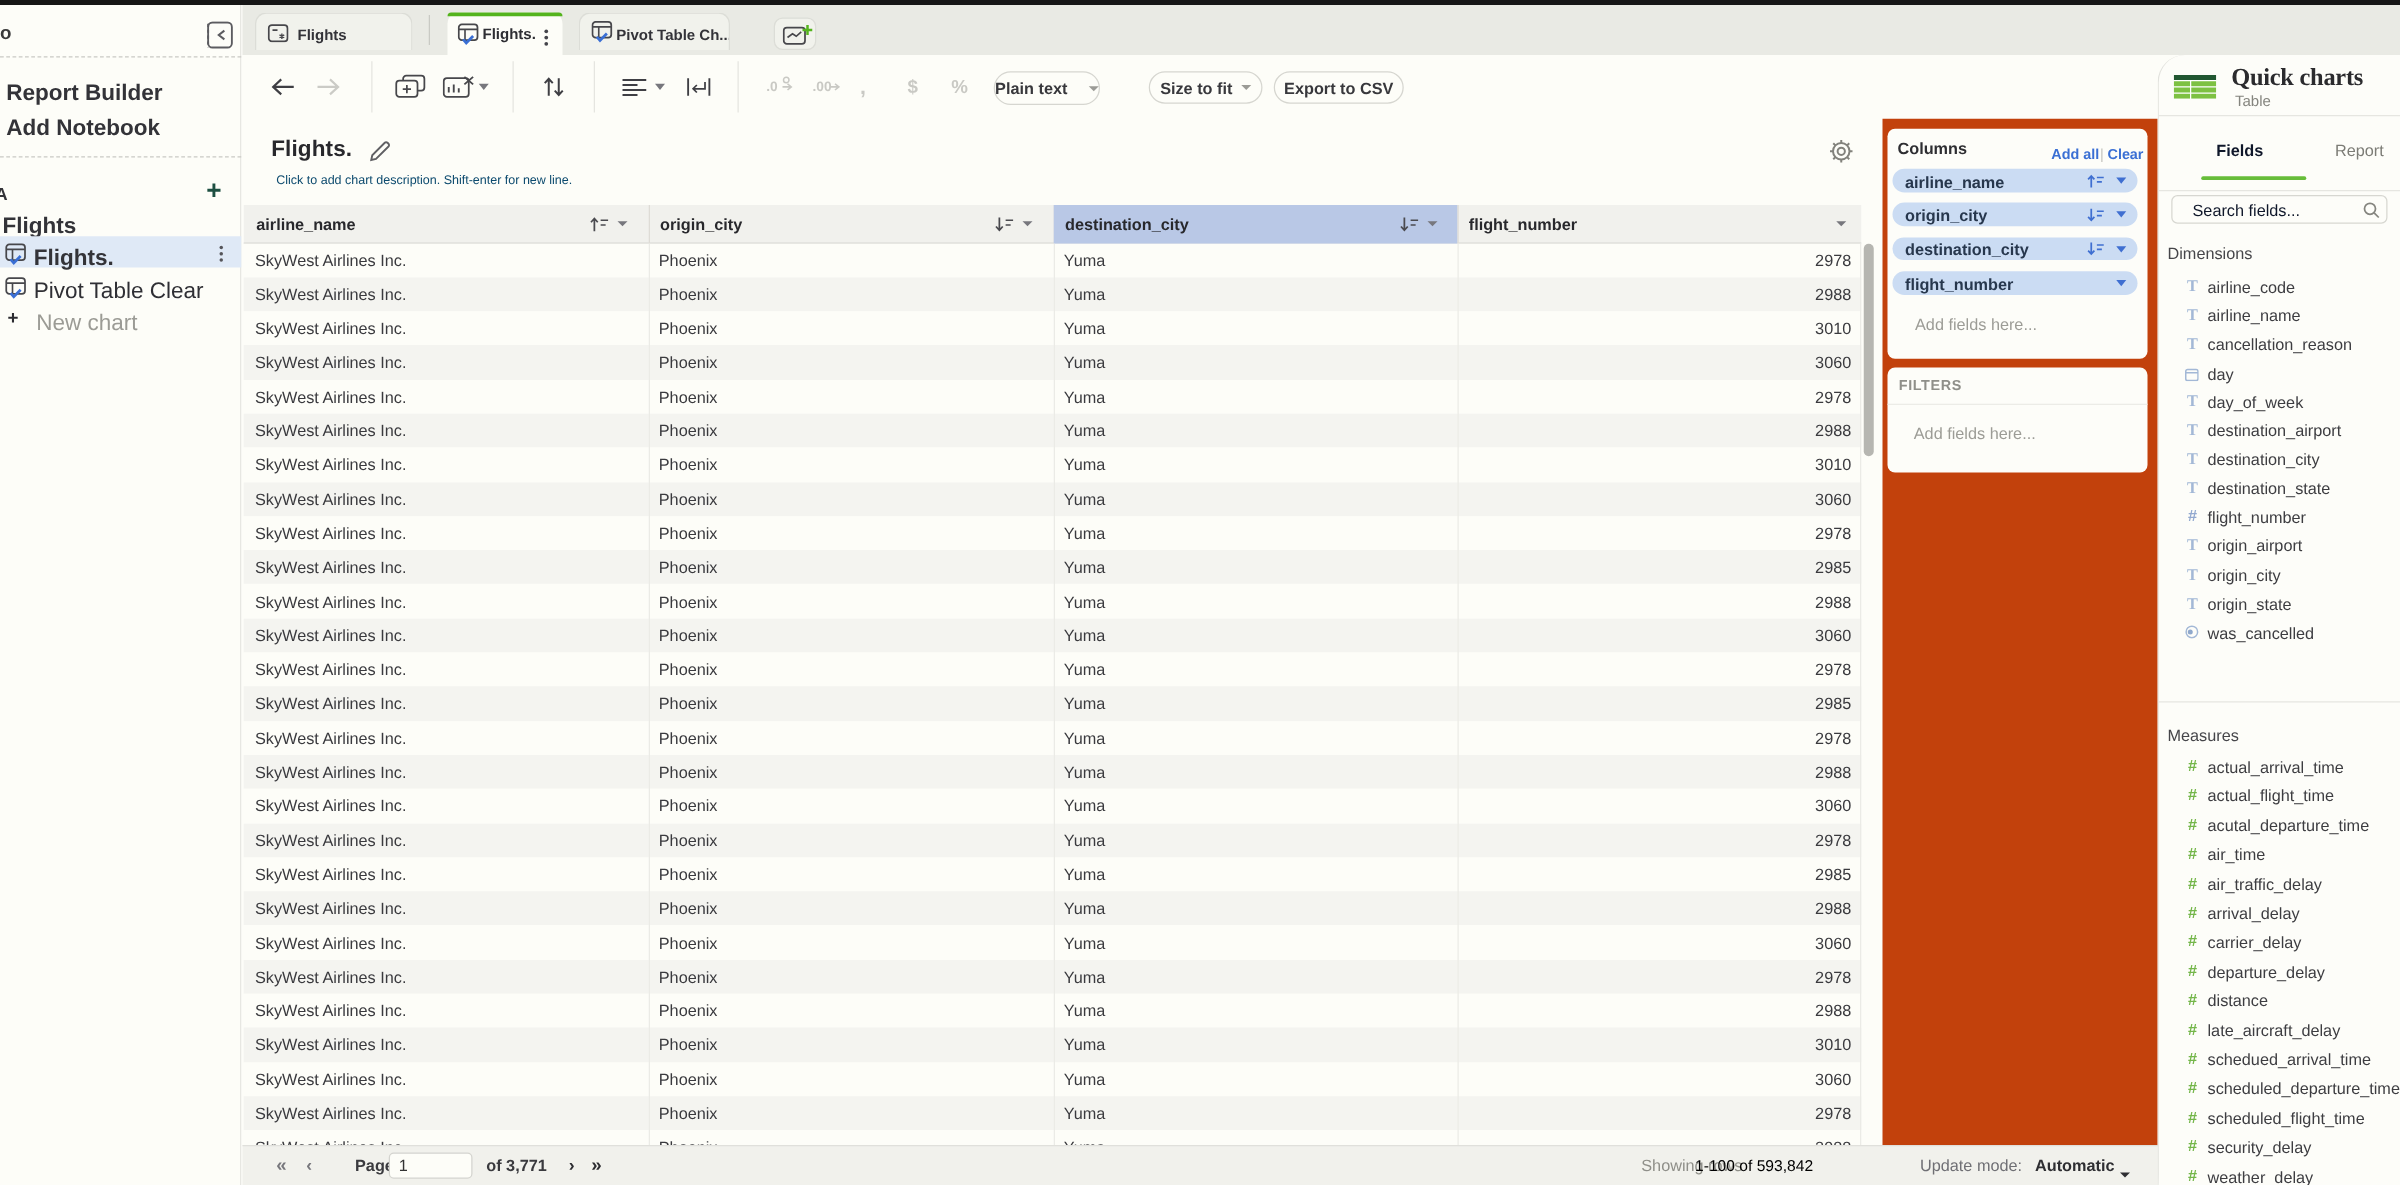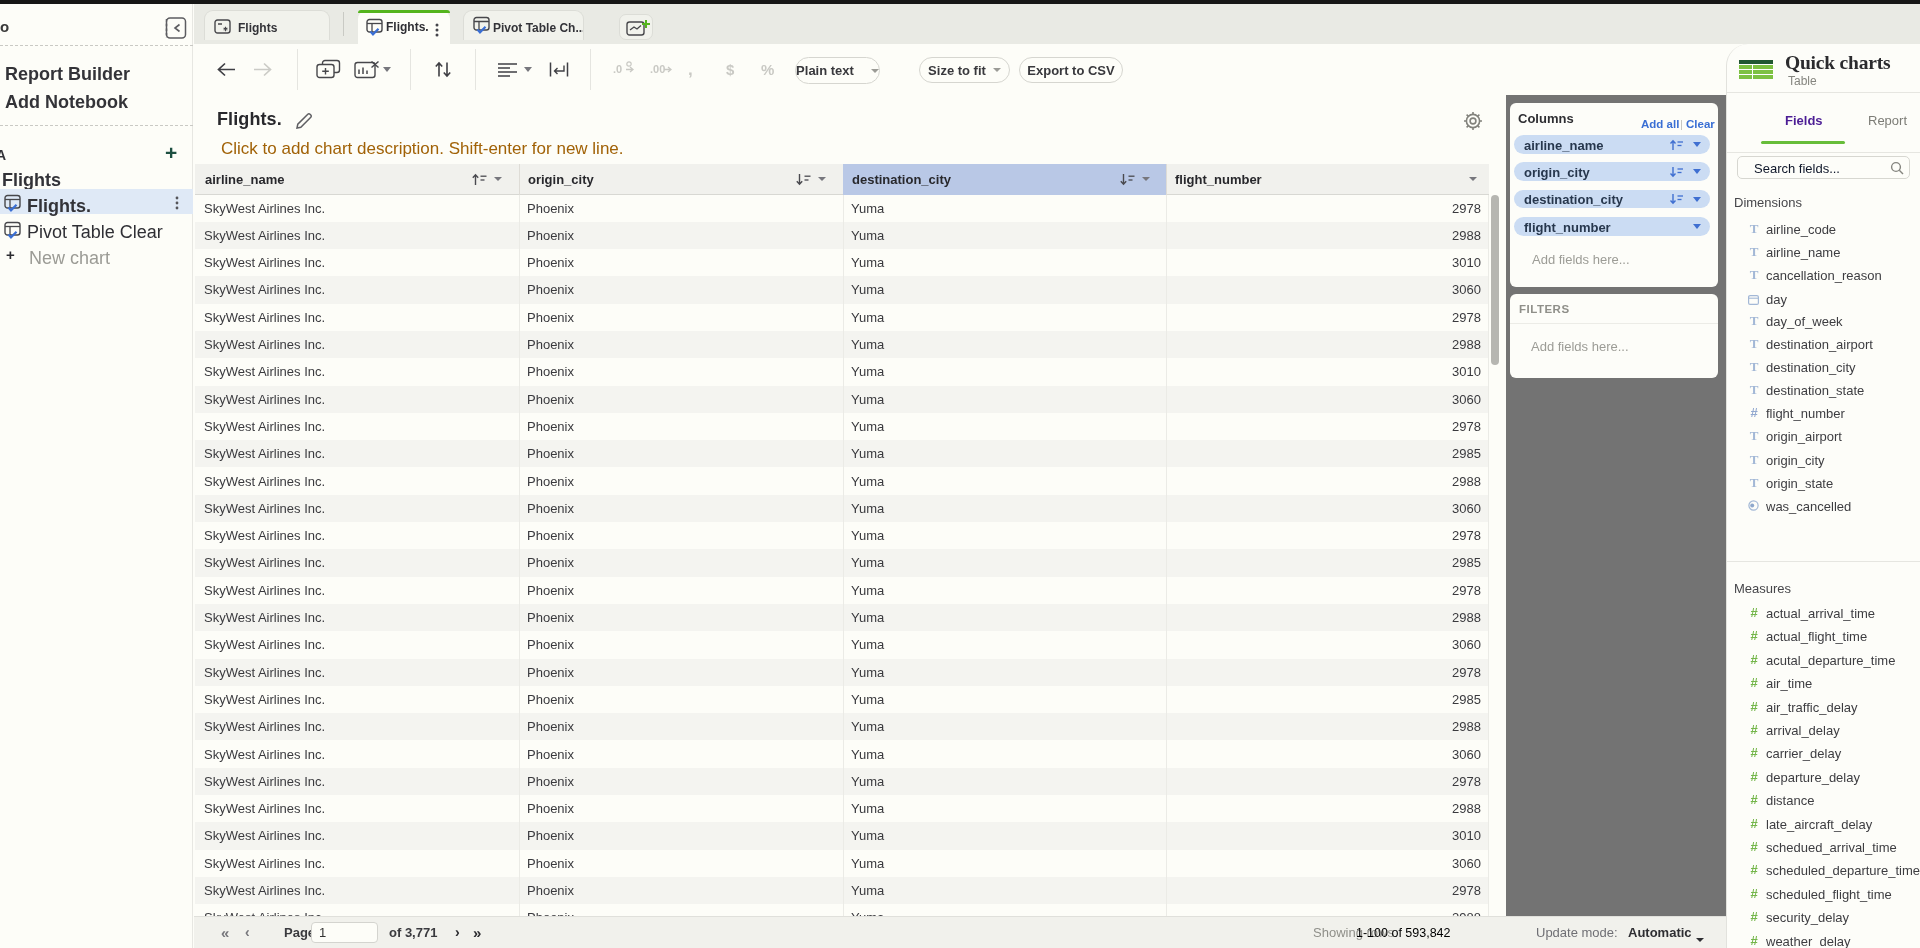--- a/index.html
+++ b/index.html
@@ -27,53 +27,53 @@
 #toolbar{left:194px;top:44px;width:1533px;height:51px;background:#fdfdf8}
 .tsep{position:absolute;top:5px;height:41px;width:1px;background:#e5e5e0}
 .tico{position:absolute;top:0px;height:51px;display:flex;align-items:center}
 .pill{position:absolute;border:1px solid #d6d6d0;border-radius:15px;background:#fdfdf8;font-size:13px;font-weight:bold;color:#38383c;display:flex;align-items:center;justify-content:center}
 .caret{display:inline-block;width:0;height:0;border-left:4.5px solid transparent;border-right:4.5px solid transparent;border-top:5px solid #77777d}
 .caretsm{display:inline-block;width:0;height:0;border-left:4px solid transparent;border-right:4px solid transparent;border-top:4.5px solid #77777d}
 .bluecaret{position:absolute;right:9px;top:7px;width:0;height:0;border-left:4.5px solid transparent;border-right:4.5px solid transparent;border-top:5px solid #3f6fd1}
 
 #main{left:194px;top:95px;width:1311px;height:821px;background:#fdfdf8}
 #title{position:absolute;left:23px;top:14px;font-size:18px;font-weight:bold;color:#28282c;letter-spacing:0.1px}
-#desc{position:absolute;left:27px;top:44px;font-size:17px;color:#a16207}
+#desc{position:absolute;left:27px;top:44px;font-size:10px;color:#0c4a6e}
 #gear{position:absolute;left:1268px;top:15px}
 
 #thead{position:absolute;left:1px;top:68.5px;width:1294px;height:31px;background:#f1f1ed;border-bottom:1px solid #d8d8d3}
 .hc{position:absolute;top:0;height:31px;font-size:13px;font-weight:bold;color:#28282c;line-height:31px}
 .hsep{position:absolute;top:0;width:1px;height:31px;background:#dedcd6}
 .trow{position:absolute;left:195px;width:1294px;height:27.3px;overflow:hidden}
 .c{position:absolute;top:0;height:27.3px;line-height:27.3px;font-size:13px;color:#3a3a3e;overflow:hidden}
 .c1{left:9px;width:306px}.c2{left:332px;width:306px}.c3{left:656px;width:306px}
 .c4{left:979px;width:315px;text-align:right;padding-right:8px}
 .vline{position:absolute;top:194.5px;width:1px;height:722px;background:#ebebe6}
 #scrollthumb{position:absolute;left:1491px;top:195px;width:8px;height:170px;background:#b6b6b1;border-radius:4px}
 
 .sorti{position:absolute;top:9px}
 
 #botbar{left:194px;top:916px;width:1533px;height:32px;background:#f1f1ec;border-top:1px solid #e0e0db;font-size:13px;color:#3c3c40}
 .bb{position:absolute;top:8px}
 #pginput{position:absolute;left:117px;top:4.5px;width:67px;height:21px;background:#fdfdf8;border:1px solid #d4d4cf;border-radius:4px;font-size:13px;color:#333;line-height:20px;padding-left:7px}
 
-#colpanel{left:1506px;top:95px;width:220px;height:821px;background:#737373}
+#colpanel{left:1506px;top:95px;width:220px;height:821px;background:#c2410c}
 .card{position:absolute;left:4px;width:208px;background:#fdfdf9;border-radius:6px}
 #card1{top:8px;height:184px}
 #card2{top:199px;height:84px}
 .chip{position:absolute;left:4px;width:196px;height:18.5px;background:#cbdcf3;border-radius:9.5px}
 .chiptxt{position:absolute;left:10px;top:2.5px;font-size:13px;font-weight:bold;color:#27374d}
 .chsort{position:absolute;right:26px;top:3.5px}
 .addf{position:absolute;font-size:13px;color:#9c9c96}
 
 #qpanel{left:1726px;top:44px;width:194px;height:904px;background:#fdfdf9;border-left:1px solid #e2e2dd;border-top-left-radius:22px}
 #qtitle{position:absolute;left:58px;top:8px;font-family:"Liberation Serif",serif;font-size:19.5px;font-weight:bold;color:#2b2b2e;letter-spacing:-0.2px}
 #qsub{position:absolute;left:61px;top:30px;font-size:12px;color:#85857f}
 .qdiv{position:absolute;left:0;width:194px;border-top:1px solid #e6e6e1}
-#qtab1{position:absolute;left:58px;top:69px;font-size:13px;font-weight:bold;color:#4c1d95}
+#qtab1{position:absolute;left:46px;top:69px;font-size:13px;font-weight:bold;color:#0f172a}
 #qtab2{position:absolute;left:141px;top:69px;font-size:13px;color:#7c7c76}
 #qunder{position:absolute;left:34px;top:97px;width:84px;height:3px;background:#67bd3a;border-radius:2px}
 #qsearch{position:absolute;left:10px;top:111.5px;width:173px;height:23px;border:1px solid #d7d7d1;border-radius:5px;background:#fdfdf9}
 #qsearch span{position:absolute;left:16px;top:4px;font-size:13px;color:#0f172a}
 .seclabel{position:absolute;left:7px;font-size:13px;color:#46464a}
 .fitem{position:absolute;left:0;width:194px;height:22px}
 .ticon{position:absolute;left:21px;top:3px;width:12px;font-family:"Liberation Serif",serif;font-size:13px;font-weight:bold;color:#a3b8d6;text-align:center}
 .hicon{position:absolute;left:21px;top:3px;width:12px;font-size:13px;font-weight:bold;color:#93a9cf;text-align:center}
 .gicon{position:absolute;left:21px;top:3px;width:12px;font-size:13px;font-weight:bold;color:#74b64a;text-align:center}
 .fitem svg{position:absolute;left:21px;top:5px}

